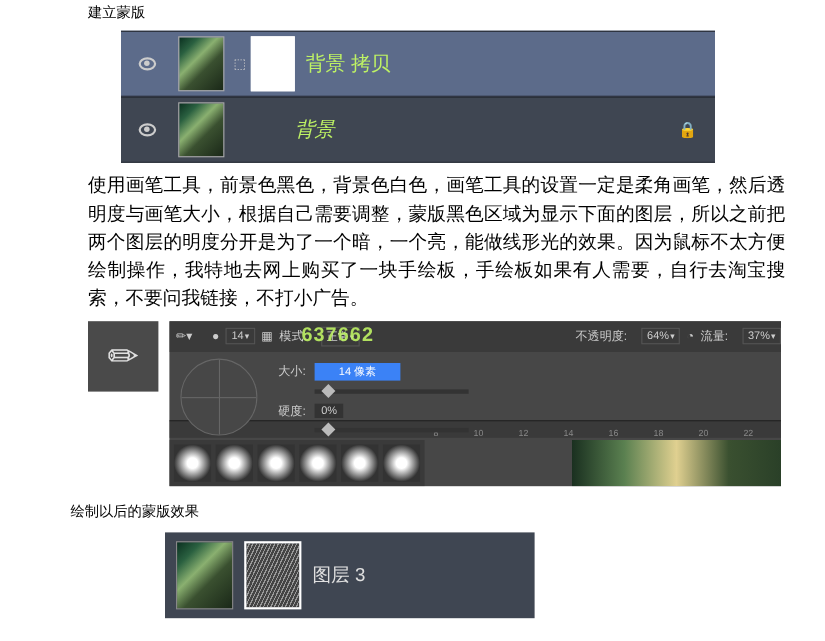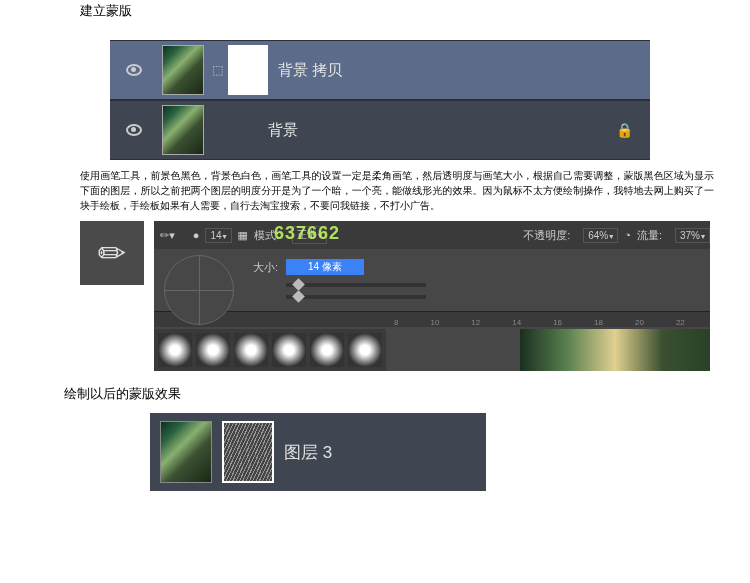--- a/index.html
+++ b/index.html
@@ -1,30 +1,30 @@
 <!DOCTYPE html>
 <html><head>
 <meta charset="utf-8">
 <style>
 *{margin:0;padding:0;box-sizing:border-box;font-family:"Microsoft YaHei","SimSun",sans-serif}
 body{background:#fff;width:750px;height:583px;position:relative;overflow:hidden;font-size:13px;color:#000}
-.section-title{padding:2px 0 20px 80px;font-size:13px}
+.section-title{padding:2px 0 8px 80px;font-size:13px}
 .layers-panel{margin-left:110px;width:540px;background:#3f4652}
 .layer-row{height:60px;border-top:1px solid #2a2f38;border-bottom:1px solid #2a2f38;display:flex;align-items:center}
 .layer-row.selected{background:#5c6b8a}
 .eye-col{width:48px;display:flex;justify-content:center;align-items:center}
 .eye-icon{width:16px;height:12px;border:2px solid #ccc;border-radius:60% 60% 60% 60%;position:relative}
 .eye-icon::after{content:"";position:absolute;width:5px;height:5px;background:#ccc;border-radius:50%;top:1px;left:3px}
 .thumb{width:42px;height:50px;border:1px solid #aaa;background:linear-gradient(135deg,#0a3020 0%,#2a6040 20%,#8ab070 40%,#3a5030 60%,#1a2818 100%);margin:0 4px}
 .link-col{width:20px;display:flex;justify-content:center;color:#ccc;font-size:12px}
 .mask-thumb{width:40px;height:50px;background:#fff;border:2px solid #fff;margin-right:10px}
-.layer-name{color:#e5e5e5;font-size:15px;flex:1}
-.layer-name.bg{}
+.layer-name{color:#bef264;font-size:18px;flex:1}
+.layer-name.bg{font-style:italic}
 .lock-col{width:50px;display:flex;justify-content:center;color:#ccc;font-size:14px}
-.body-text{padding:8px 36px 8px 80px;font-size:10px;line-height:1.5;text-align:justify}
+.body-text{padding:8px 36px 8px 80px;font-size:17px;line-height:1.5;text-align:justify}
 .tool-row{display:flex;margin-left:80px;gap:10px}
 .brush-tool{width:64px;height:64px;background:#4a4a4a;display:flex;align-items:center;justify-content:center;color:#e0e0e0;font-size:34px}
 .options-panel{flex:1;background:#474747;height:150px;margin-right:40px;position:relative;overflow:hidden}
 .opt-bar{height:28px;background:#3a3a3a;display:flex;align-items:center;padding-left:6px;font-size:11px;color:#ccc;gap:6px}
 .opt-item{display:flex;align-items:center;gap:13px}
 .wn{color:#bef264;font-size:18px;letter-spacing:1px;position:absolute;left:120px;top:2px;font-weight:bold;z-index:2;opacity:.9}
 .preset-area{display:flex;padding:6px 10px;gap:10px}
 .target{width:70px;height:70px;border:1px solid #666;border-radius:50%;position:relative;background:#474747}
 .target::before,.target::after{content:"";position:absolute;background:#666}
 .target::before{width:100%;height:1px;top:50%}
@@ -107,20 +107,24 @@
       <div class="sliders">
         <div class="slider-row">
           <span class="lbl">大小:</span>
           <span class="val-box">14 像素</span>
         </div>
         <div class="slider-row">
             <span class="lbl"></span>
             <div class="slider-track"></div>
           </div>
         <div class="slider-row">
+          <span class="lbl">硬度:</span>
+          <span class="val-plain">0%</span>
+        </div>
+        <div class="slider-row">
             <span class="lbl"></span>
             <div class="slider-track"></div>
           </div>
       </div>
     </div>
     <div class="ruler">
       <span>8</span>
         <span>10</span>
         <span>12</span>
         <span>14</span>

